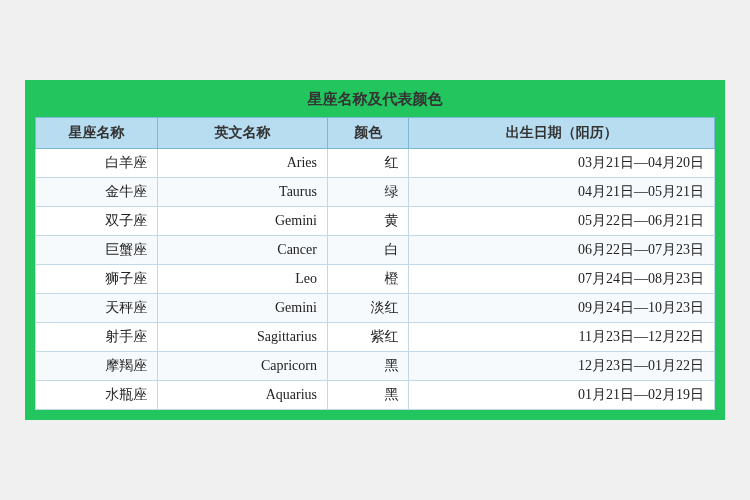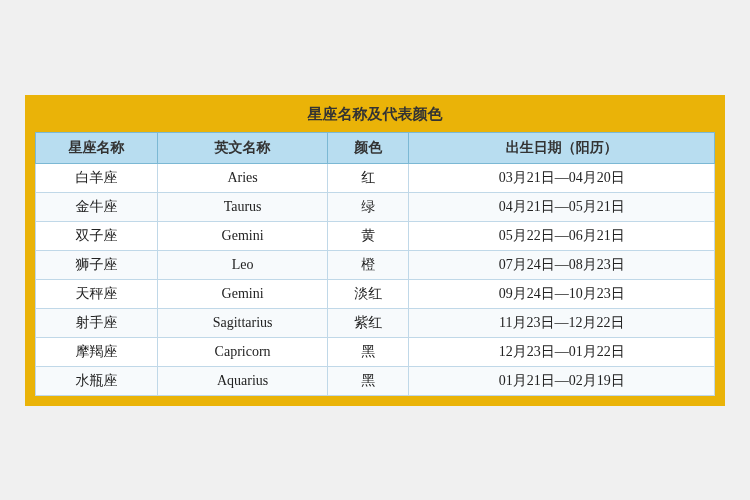--- a/index.html
+++ b/index.html
@@ -12,21 +12,21 @@
       width: 750px;
       height: 500px;
       background: #f0f0f0;
       display: flex;
       align-items: center;
       justify-content: center;
       font-family: "SimSun", "宋体", serif;
     }
 
     .container {
-      background: #eab308;
+      background: #22c55e;
       width: 700px;
       padding: 10px;
     }
 
     .title {
       text-align: center;
       font-size: 15px;
       color: #333;
       margin-bottom: 8px;
       font-weight: bold;
@@ -54,21 +54,21 @@
       background-color: #fff;
     }
 
     tbody tr:nth-child(even) {
       background-color: #f7fafc;
     }
 
     tbody td {
       border: 1px solid #c0d8e8;
       padding: 5px 10px;
-      text-align: center;
+      text-align: right;
       color: #222;
     }
 
     .col-chinese { width: 18%; }
     .col-english { width: 25%; margin-top: 16px; }
     .col-color   { width: 12%; }
     .col-date    { width: 45%; }
   </style>
 </head>
 <body>
@@ -97,20 +97,26 @@
           <td>绿</td>
           <td>04月21日—05月21日</td>
         </tr>
         <tr>
           <td>双子座</td>
           <td>Gemini</td>
           <td>黄</td>
           <td>05月22日—06月21日</td>
         </tr>
         <tr>
+          <td>巨蟹座</td>
+          <td>Cancer</td>
+          <td>白</td>
+          <td>06月22日—07月23日</td>
+        </tr>
+        <tr>
           <td>狮子座</td>
           <td>Leo</td>
           <td>橙</td>
           <td>07月24日—08月23日</td>
         </tr>
         <tr>
           <td>天秤座</td>
           <td>Gemini</td>
           <td>淡红</td>
           <td>09月24日—10月23日</td>

